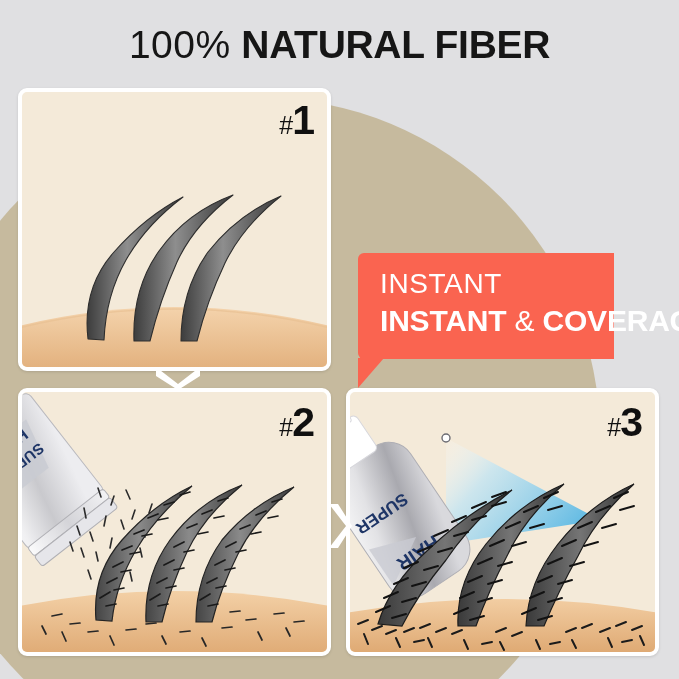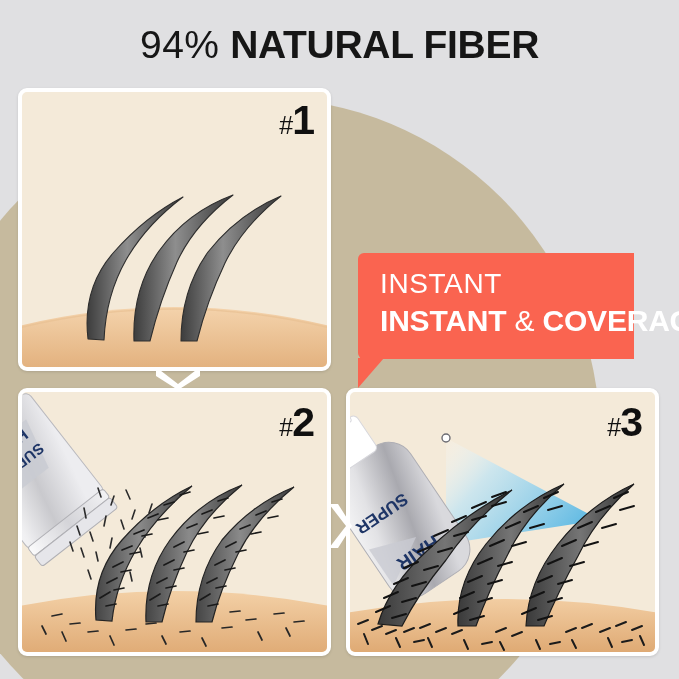--- a/index.html
+++ b/index.html
@@ -66,21 +66,20 @@
   #panel2 .step-num,#panel3 .step-num{top:10px;}
 
   
   .callout{
     position:absolute;
     left:358px;top:253px;
     width:256px;height:106px;
     background:#fa6450;
     border-radius:6px 0 0 6px;
     z-index:8;
-    padding-left:20px;
   }
   .callout-tail{
     position:absolute;
     left:358px;top:358px;
     width:0;height:0;
     border-left:26px solid #fa6450;
     border-bottom:30px solid transparent;
     z-index:8;
   }
   .callout-text{
@@ -99,21 +98,21 @@
   #arrow-right{left:326px;top:500px;width:26px;height:52px;}
 </style>
 </head>
 <body>
 
 <div id="root">
 
   <div class="circle-bg"></div>
 
   <div class="title">
-    <span class="light">94%</span><span>&nbsp;</span><span class="bold">NATURAL FIBER</span>
+    <span class="light">100%</span><span>&nbsp;</span><span class="bold">NATURAL FIBER</span>
   </div>
 
   <div class="panel" id="panel1">
     <div class="panel-inner">
       <svg class="panel-svg" viewBox="0 0 305 275" preserveAspectRatio="none">
         <defs>
           <linearGradient id="scalp1" x1="0" y1="0" x2="0" y2="1">
             <stop offset="0" stop-color="#f4d3ac"></stop>
             <stop offset="1" stop-color="#e3b27f"></stop>
           </linearGradient>

